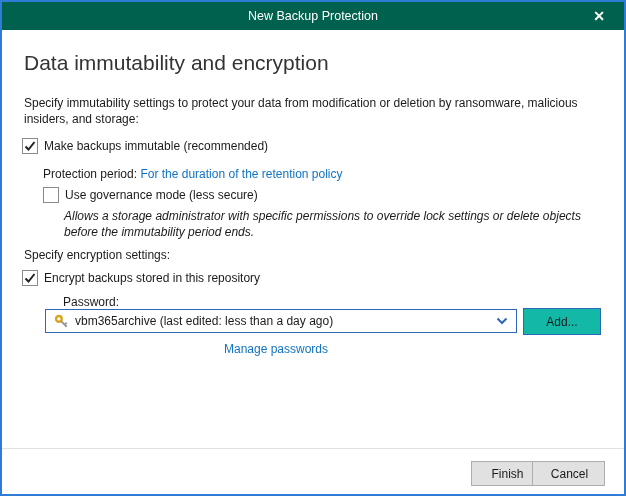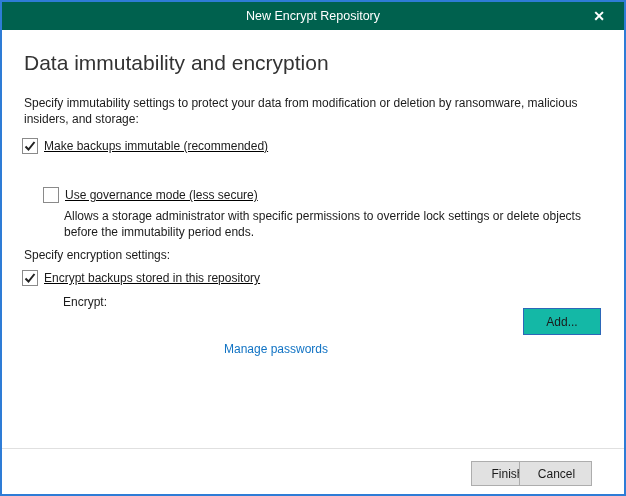--- a/index.html
+++ b/index.html
@@ -13,32 +13,32 @@
   }
   .titlebar .title{color:#fff;font-size:12.5px;}
   .close-btn{
     position:absolute;right:10px;top:0;height:28px;width:30px;
     display:flex;align-items:center;justify-content:center;
     color:#fff;font-size:14px;font-weight:bold;cursor:default;
   }
   .heading{position:absolute;left:22px;top:49px;font-size:21px;color:#333;}
   .txt{font-size:12px;color:#1b1b1b;line-height:16px;}
   .para{position:absolute;left:22px;top:93px;width:584px;}
-  .cbrow{position:absolute;display:flex;align-items:center;text-decoration:underline;}
+  .cbrow{position:absolute;display:flex;align-items:center;}
   .cbrow .box{
     width:14px;height:14px;border:1px solid #8a8a8a;background:#fff;flex:0 0 auto;
     display:flex;align-items:center;justify-content:center;margin-right:6px;
   }
   .cbrow .box svg{display:none;}
   .cbrow .box.checked svg{display:block;}
   .row-immutable{left:20px;top:136px;}
   .row-protection{position:absolute;left:41px;top:164px;}
   .link{color:var(--link,#1173C4);text-decoration:none;cursor:pointer;}
   .row-governance{left:41px;top:185px;}
-  .gov-help{position:absolute;left:62px;top:206px;width:548px;}
+  .gov-help{position:absolute;left:62px;top:206px;width:548px;font-style:italic;}
   .enc-intro{position:absolute;left:22px;top:245px;}
   .row-encrypt{left:20px;top:268px;}
   .pwd-label{position:absolute;left:61px;top:292px;}
   .combo{
     position:absolute;left:43px;top:307px;width:472px;height:24px;box-sizing:border-box;
     border:1px solid var(--focus_border,#2C67B8);background:#fff;
     display:flex;align-items:center;padding:0 6px;
   }
   .combo .key{margin:0 6px 0 2px;flex:0 0 auto;display:flex;}
   .combo .value{font-size:12px;color:#1b1b1b;flex:1 1 auto;white-space:nowrap;overflow:hidden;}
@@ -52,45 +52,50 @@
   .manage{position:absolute;left:44px;top:339px;width:460px;text-align:center;}
   .separator{position:absolute;left:0;right:0;top:446px;height:1px;background:#e0e0e0;}
   .btn{
     position:absolute;top:459px;width:73px;height:25px;box-sizing:border-box;
     background:var(--button_bg,#E1E1E1);border:1px solid var(--button_border,#ADADAD);
     font-family:"Liberation Sans",sans-serif;font-size:12px;color:#1b1b1b;
     display:flex;align-items:center;justify-content:center;
   }
   .btn-back{left:353px;}
   .btn-finish{left:469px;}
-  .btn-cancel{left:517px;padding-left:8px;}
+  .btn-cancel{left:530px;padding-left:8px;}
 </style>
 </head>
 <body>
 
 <div class="window">
 
   <div class="titlebar">
-    <span class="title">New Encrypt Repository</span>
+    <span class="title">New Backup Protection</span>
   </div>
   <div class="close-btn">✕</div>
 
   <div class="heading">Data immutability and encryption</div>
 
   <div class="para txt">Specify immutability settings to protect your data from modification or deletion by ransomware, malicious insiders, and storage:</div>
 
   <div class="cbrow row-immutable">
     <span class="box checked">
       <svg width="12" height="12" viewBox="0 0 12 12">
           <polyline points="1.5,6.5 4.5,9.5 10.5,2" fill="none" stroke="#222" stroke-width="2"></polyline>
         </svg>
     </span>
     <span class="txt">Make backups immutable (recommended)</span>
   </div>
 
+  <div class="row-protection txt">
+    <span>Protection period:</span>
+    <span> </span>
+    <a class="link">For the duration of the retention policy</a>
+  </div>
 
   <div class="cbrow row-governance">
     <span class="box">
       
     </span>
     <span class="txt">Use governance mode (less secure)</span>
   </div>
 
   <div class="gov-help txt">Allows a storage administrator with specific permissions to override lock settings or delete objects before the immutability period ends.</div>
 
@@ -98,22 +103,37 @@
 
   <div class="cbrow row-encrypt">
     <span class="box checked">
       <svg width="12" height="12" viewBox="0 0 12 12">
           <polyline points="1.5,6.5 4.5,9.5 10.5,2" fill="none" stroke="#222" stroke-width="2"></polyline>
         </svg>
     </span>
     <span class="txt">Encrypt backups stored in this repository</span>
   </div>
 
-  <div class="pwd-label txt">Encrypt:</div>
+  <div class="pwd-label txt">Password:</div>
 
+  <div class="combo">
+    <span class="key">
+      <svg width="15" height="15" viewBox="0 0 16 16">
+        <circle cx="5.2" cy="5.2" r="3" fill="none" stroke="#D9A51F" stroke-width="2.6"></circle>
+        <path d="M7.6 7.6 L13.6 13.6" stroke="#9A9A9A" stroke-width="2.2" fill="none"></path>
+        <path d="M11.4 11.4 L13.6 9.2" stroke="#9A9A9A" stroke-width="2" fill="none"></path>
+      </svg>
+    </span>
+    <span class="value">vbm365archive (last edited: less than a day ago)</span>
+    <span class="chevron">
+      <svg width="12" height="8" viewBox="0 0 12 8">
+          <polyline points="1.5,1.5 6,6 10.5,1.5" fill="none" stroke="#2C67B8" stroke-width="2"></polyline>
+        </svg>
+    </span>
+  </div>
 
   <button class="add-btn">Add...</button>
 
   <div class="manage txt">
     <a class="link">Manage passwords</a>
   </div>
 
   <div class="separator"></div>
 
   <button class="btn btn-finish">Finish</button>

